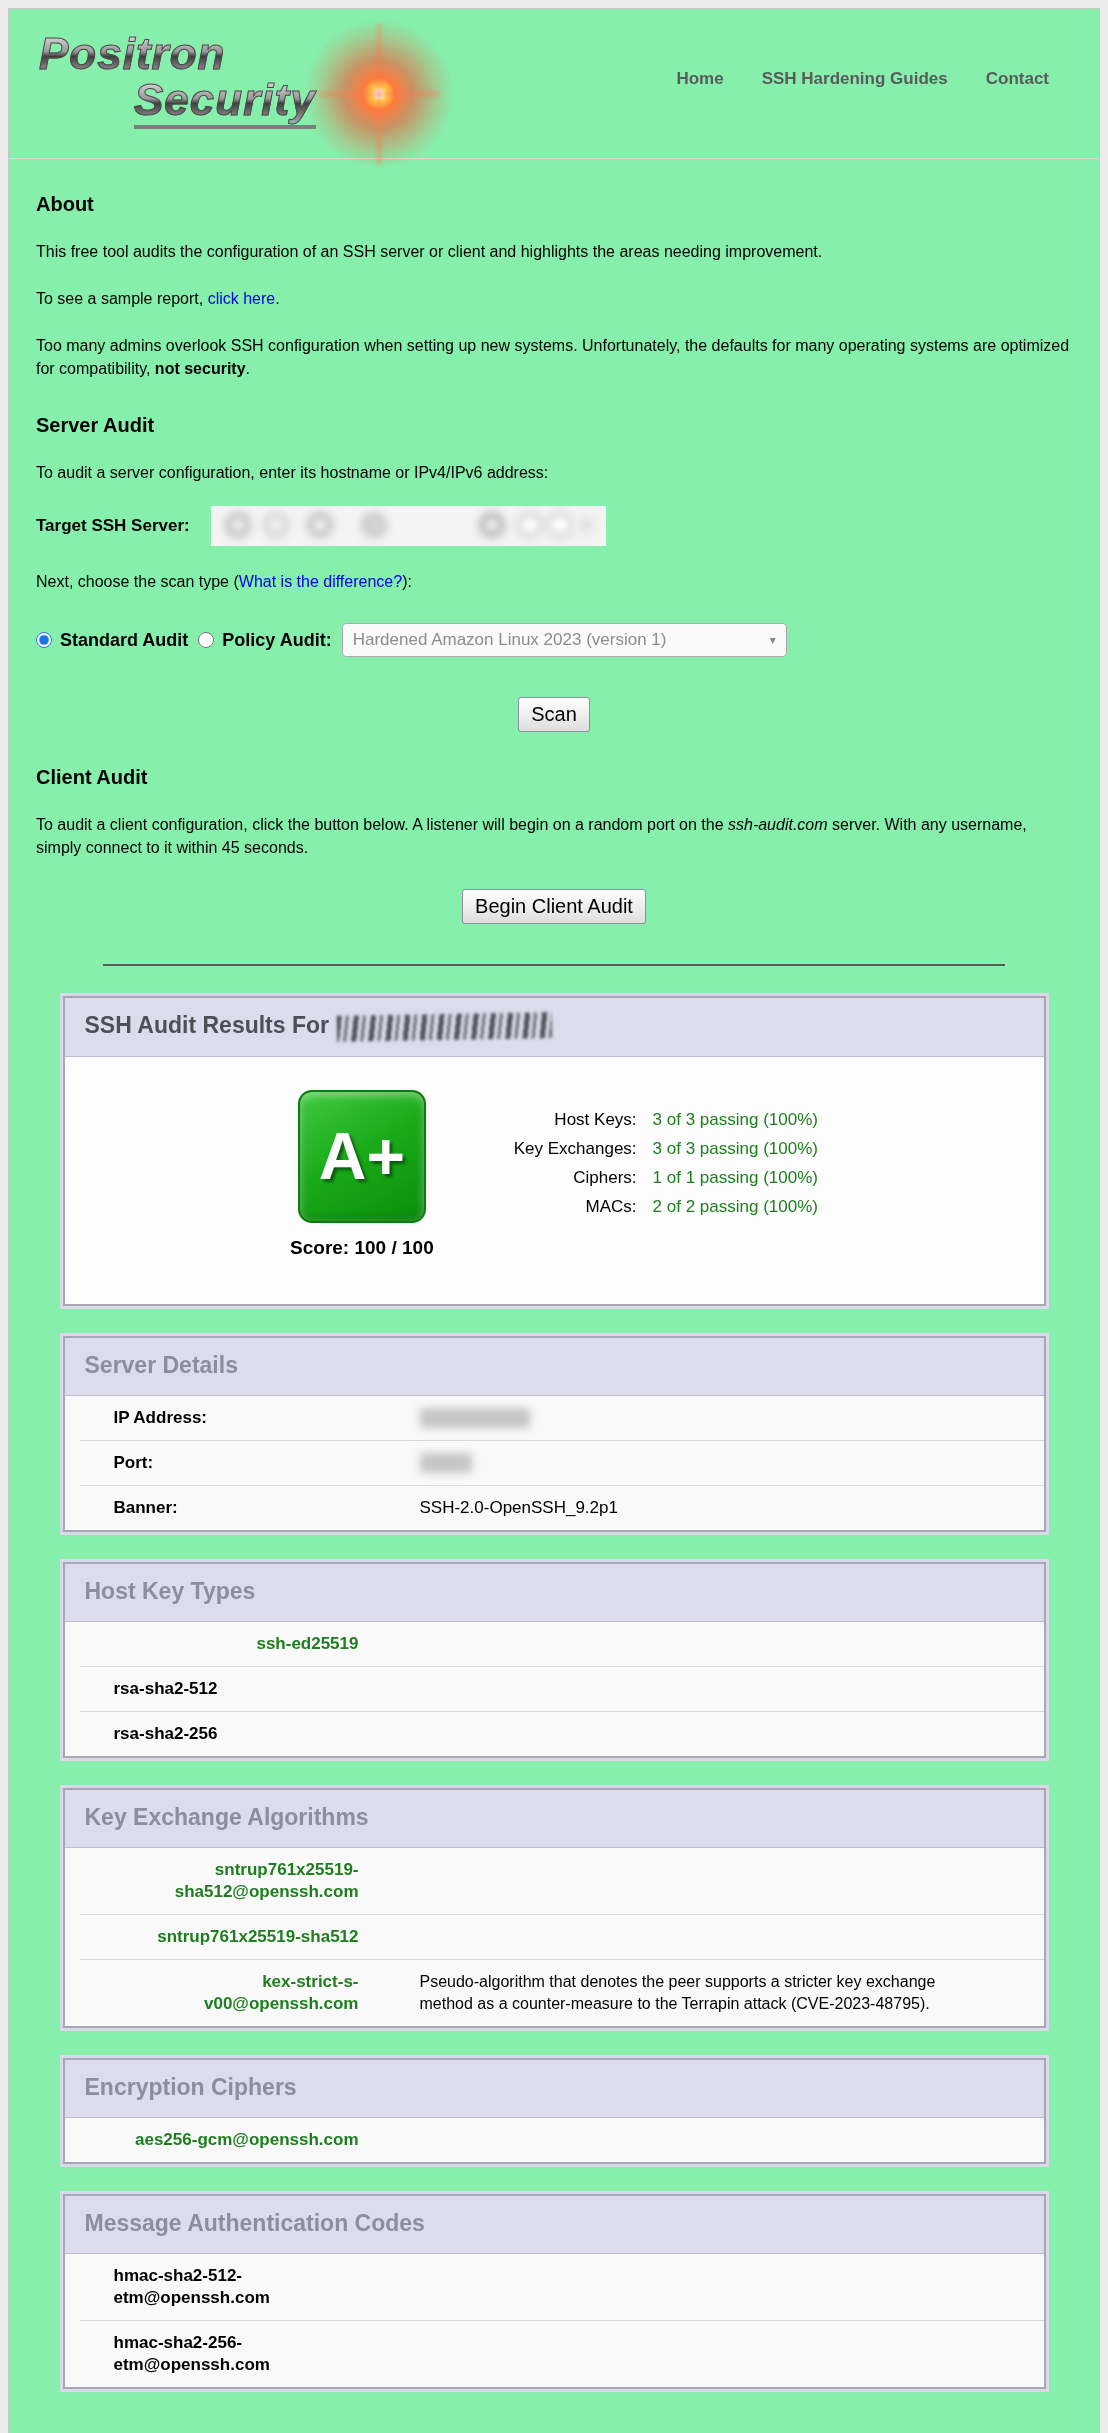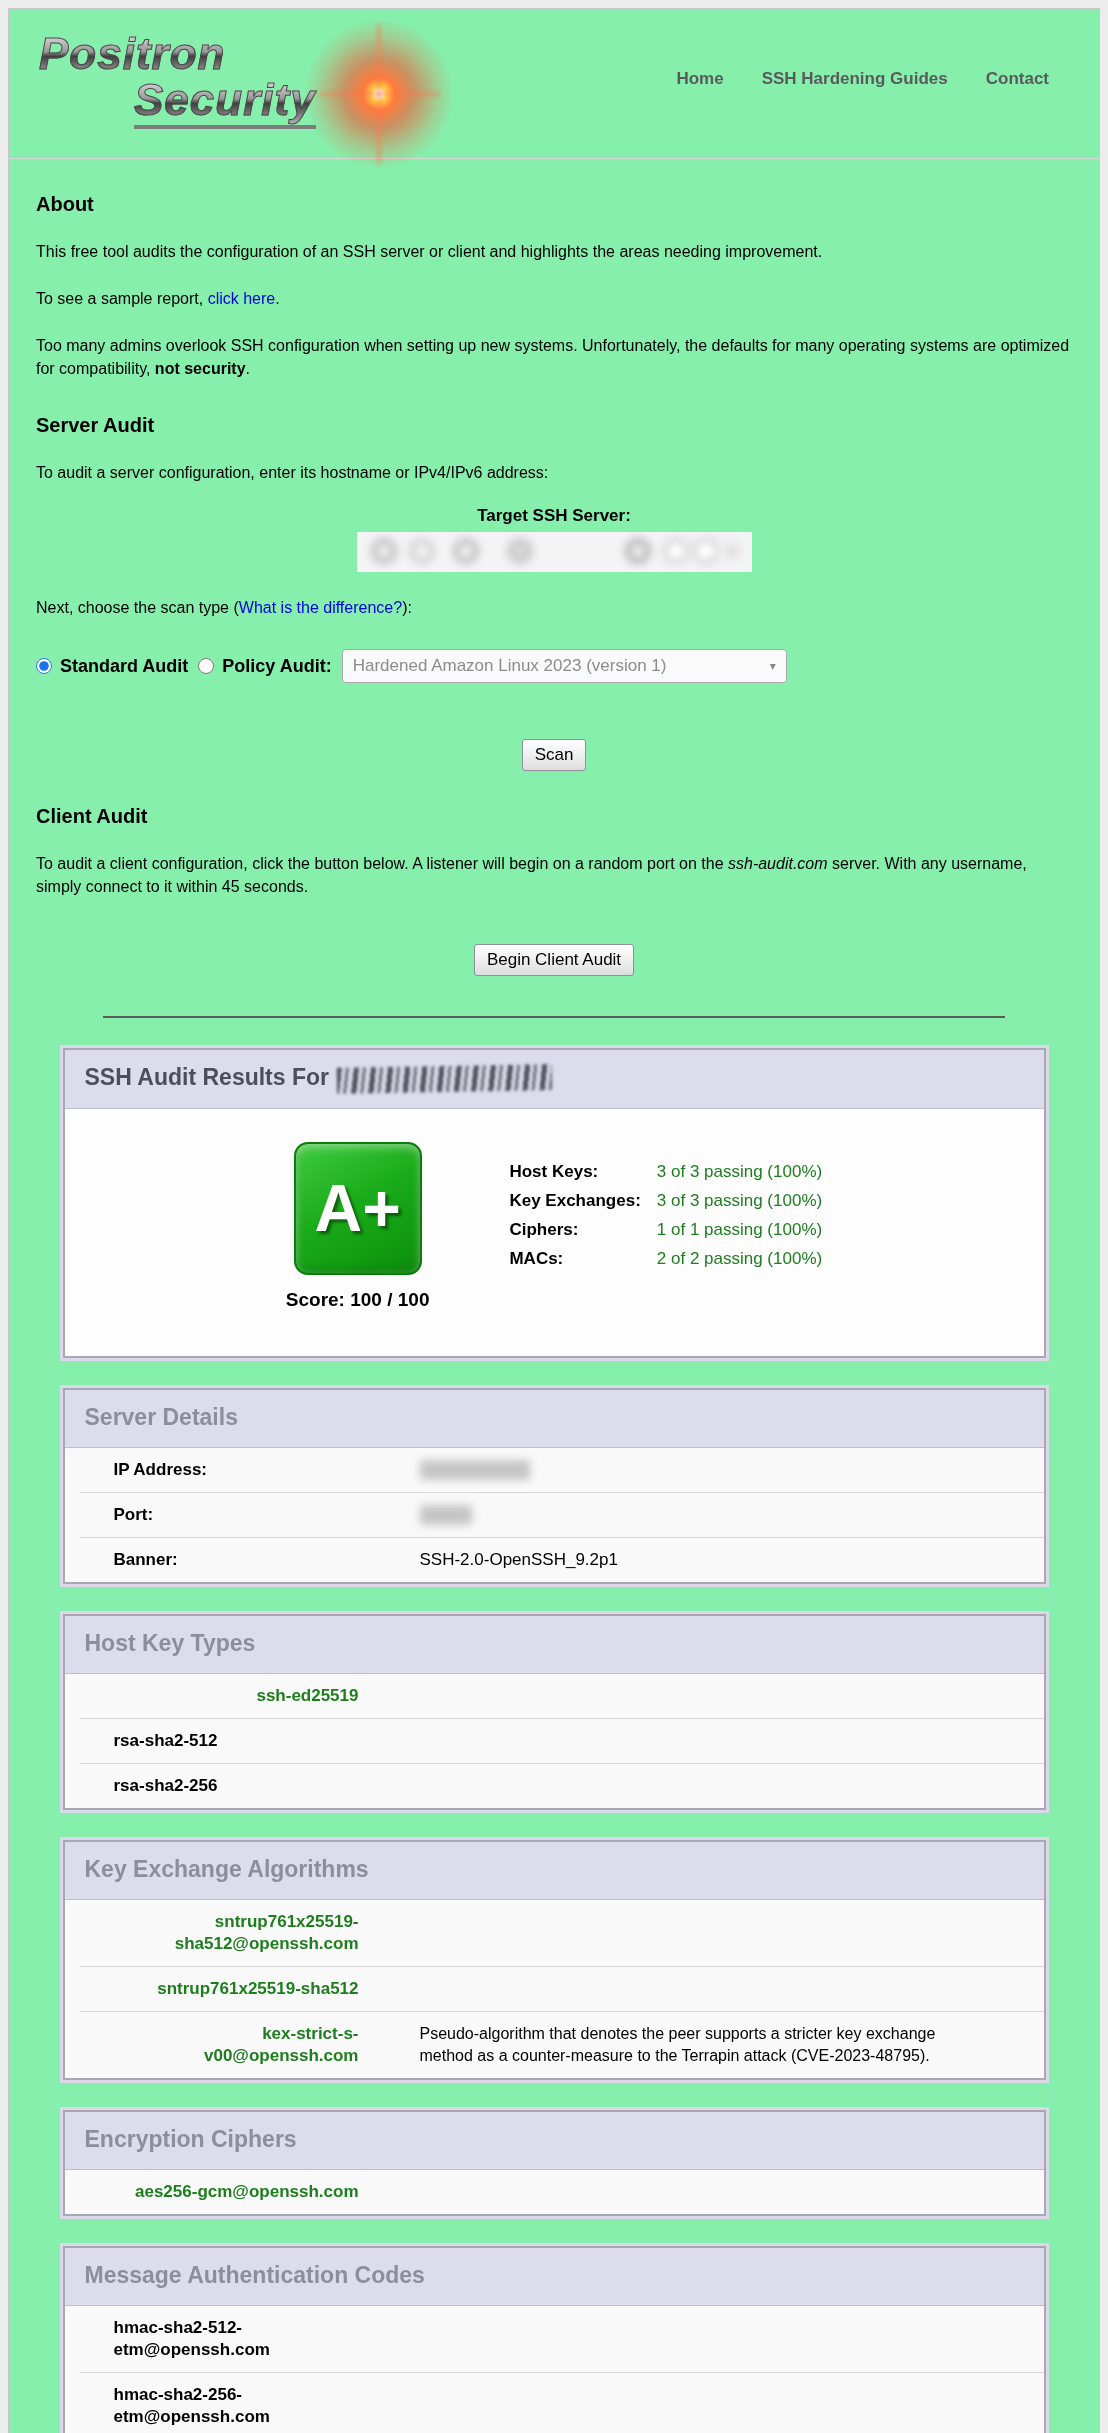--- a/index.html
+++ b/index.html
@@ -27,39 +27,39 @@
   .logo-line2 { margin-left:95px; border-bottom:4px solid #7d7d7d; padding-bottom:2px; }
   .main-nav { position:absolute; right:50px; top:60px; display:flex; gap:38px; }
   .main-nav a { color:#5a5a5a; font-weight:bold; font-size:17px; }
 
   
   .content { padding:0 27px; }
   h2.sec { font-size:20px; font-weight:bold; color:#000; margin-top:34px; }
   .content p { font-size:16px; color:#000; margin-top:24px; line-height:23px; }
   .centered { text-align:center; }
 
-  .target-row { margin-top:22px; display:flex; align-items:center; gap:6px;flex-direction:column; }
+  .target-row { margin-top:22px; display:flex; align-items:center; gap:21px; }
   .target-label { font-weight:bold; font-size:17px; }
   .blur-input { width:395px; height:40px; position:relative; overflow:hidden; background:#f4f4f4; cursor:text; }
   .blur-input i { position:absolute; top:6px; width:26px; height:26px; border:7px solid #bfbfbf; border-radius:50%; background:#fff; filter:blur(4px); }
   .blur-input i:nth-child(1){left:14px} .blur-input i:nth-child(2){left:52px; border-color:#d2d2d2}
   .blur-input i:nth-child(3){left:96px} .blur-input i:nth-child(4){left:150px; border-width:10px; border-color:#c9c9c9}
   .blur-input i:nth-child(5){left:268px; border-color:#b5b5b5} .blur-input i:nth-child(6){left:306px; border-width:4px; border-color:#cccccc}
   .blur-input i:nth-child(7){left:336px; border-width:3px} .blur-input i:nth-child(8){left:362px; background:#dcdcdc; border-color:#efefef}
 
   .scan-type-row { margin-top:30px; display:flex; justify-content:flex-start; align-items:center; gap:10px; font-size:18px; }
   .scan-type-row label { font-weight:bold; display:flex; align-items:center; gap:8px; cursor:pointer; }
   .scan-type-row input[type=radio]{ width:16px; height:16px; accent-color:#1a73e8; }
   .select-box { width:445px; height:34px; background:#fafafa; border:1px solid #ababab; border-radius:4px;
     display:flex; align-items:center; justify-content:space-between; padding:0 10px; cursor:pointer; }
   .select-box .sel-text { color:#8c8c8c; font-size:17px; white-space:nowrap; overflow:hidden; }
   .select-box .chev { color:#888; font-size:12px; }
 
-  .btn { display:inline-block; font-size:17px; color:#000; padding:5px 12px;
-    background:linear-gradient(#ffffff,#dedede); border:1px solid #8f8f9d; border-radius:3px; cursor:pointer;margin-top:16px; }
+  .btn { display:inline-block; font-size:20px; color:#000; padding:5px 12px;
+    background:linear-gradient(#ffffff,#dedede); border:1px solid #8f8f9d; border-radius:3px; cursor:pointer; }
   .btn-row { margin-top:40px; text-align:center; }
 
   hr.dark { border:none; border-top:2px solid #5a5a5a; width:87%; margin:40px auto 0; }
 
   
   .panel { width:983px; margin:30px auto 0; border:2px solid #a8a8b4; box-shadow:0 0 0 3px #d9d9ea; background:#f9f9f9; }
   .panel-header { background:#dcdcec; padding:14px 20px 16px; font-size:23px; font-weight:bold; color:#8d8d9d;
     border-bottom:1px solid #bdbdcd; }
   .panel-header.dark { color:#4e4e58; }
   .redact-host { display:inline-block; vertical-align:middle; width:215px; height:26px; margin-left:8px;
@@ -68,21 +68,21 @@
 
   .results-body { background:#fdfdfd; height:247px; display:flex; justify-content:center; gap:80px; }
   .grade-col { padding-top:33px; text-align:center; }
   .grade-badge { width:128px; height:133px; border-radius:14px; margin:0 auto;
     background:linear-gradient(150deg,#3fca3f 0%,#19aa19 48%,#0b8f0b 100%);
     border:2px solid #0a7d0a; box-shadow: inset 0 3px 10px rgba(255,255,255,.45), inset 0 -4px 8px rgba(0,60,0,.25);
     display:flex; align-items:center; justify-content:center; }
   .grade-badge span { color:#fff; font-size:66px; font-weight:bold; text-shadow:3px 3px 3px rgba(0,0,0,.45); }
   .grade-score { margin-top:14px; font-size:19px; font-weight:bold; }
   .stats { padding-top:53px; display:grid; grid-template-columns:auto auto; column-gap:16px; row-gap:9px; align-content:start; }
-  .stat-label { font-weight:bold; font-size:17px; }
+  .stat-label { text-align:right; font-weight:normal; font-size:17px; }
   .stat-value { color:#1e7e1e; font-size:17px; }
 
   .trow { display:grid; grid-template-columns:340px 1fr; border-top:1px solid #d7d7d7; background:#f9f9f9;margin-left:15px; }
   .trow:first-child { border-top:none; }
   .trow .cell { padding:11px 30px 11px 34px; font-size:17px; line-height:22px; }
   .trow .lbl { font-weight:bold; }
   .trow .val { padding-left:0; }
   .trow .desc { padding-left:0; font-size:16px; max-width:575px; }
   .algo { font-weight:bold; word-break:normal; overflow-wrap:break-word; display:block; max-width:245px; }
   [data-status="pass"] { color:#1e7e1e;text-align:right; }

